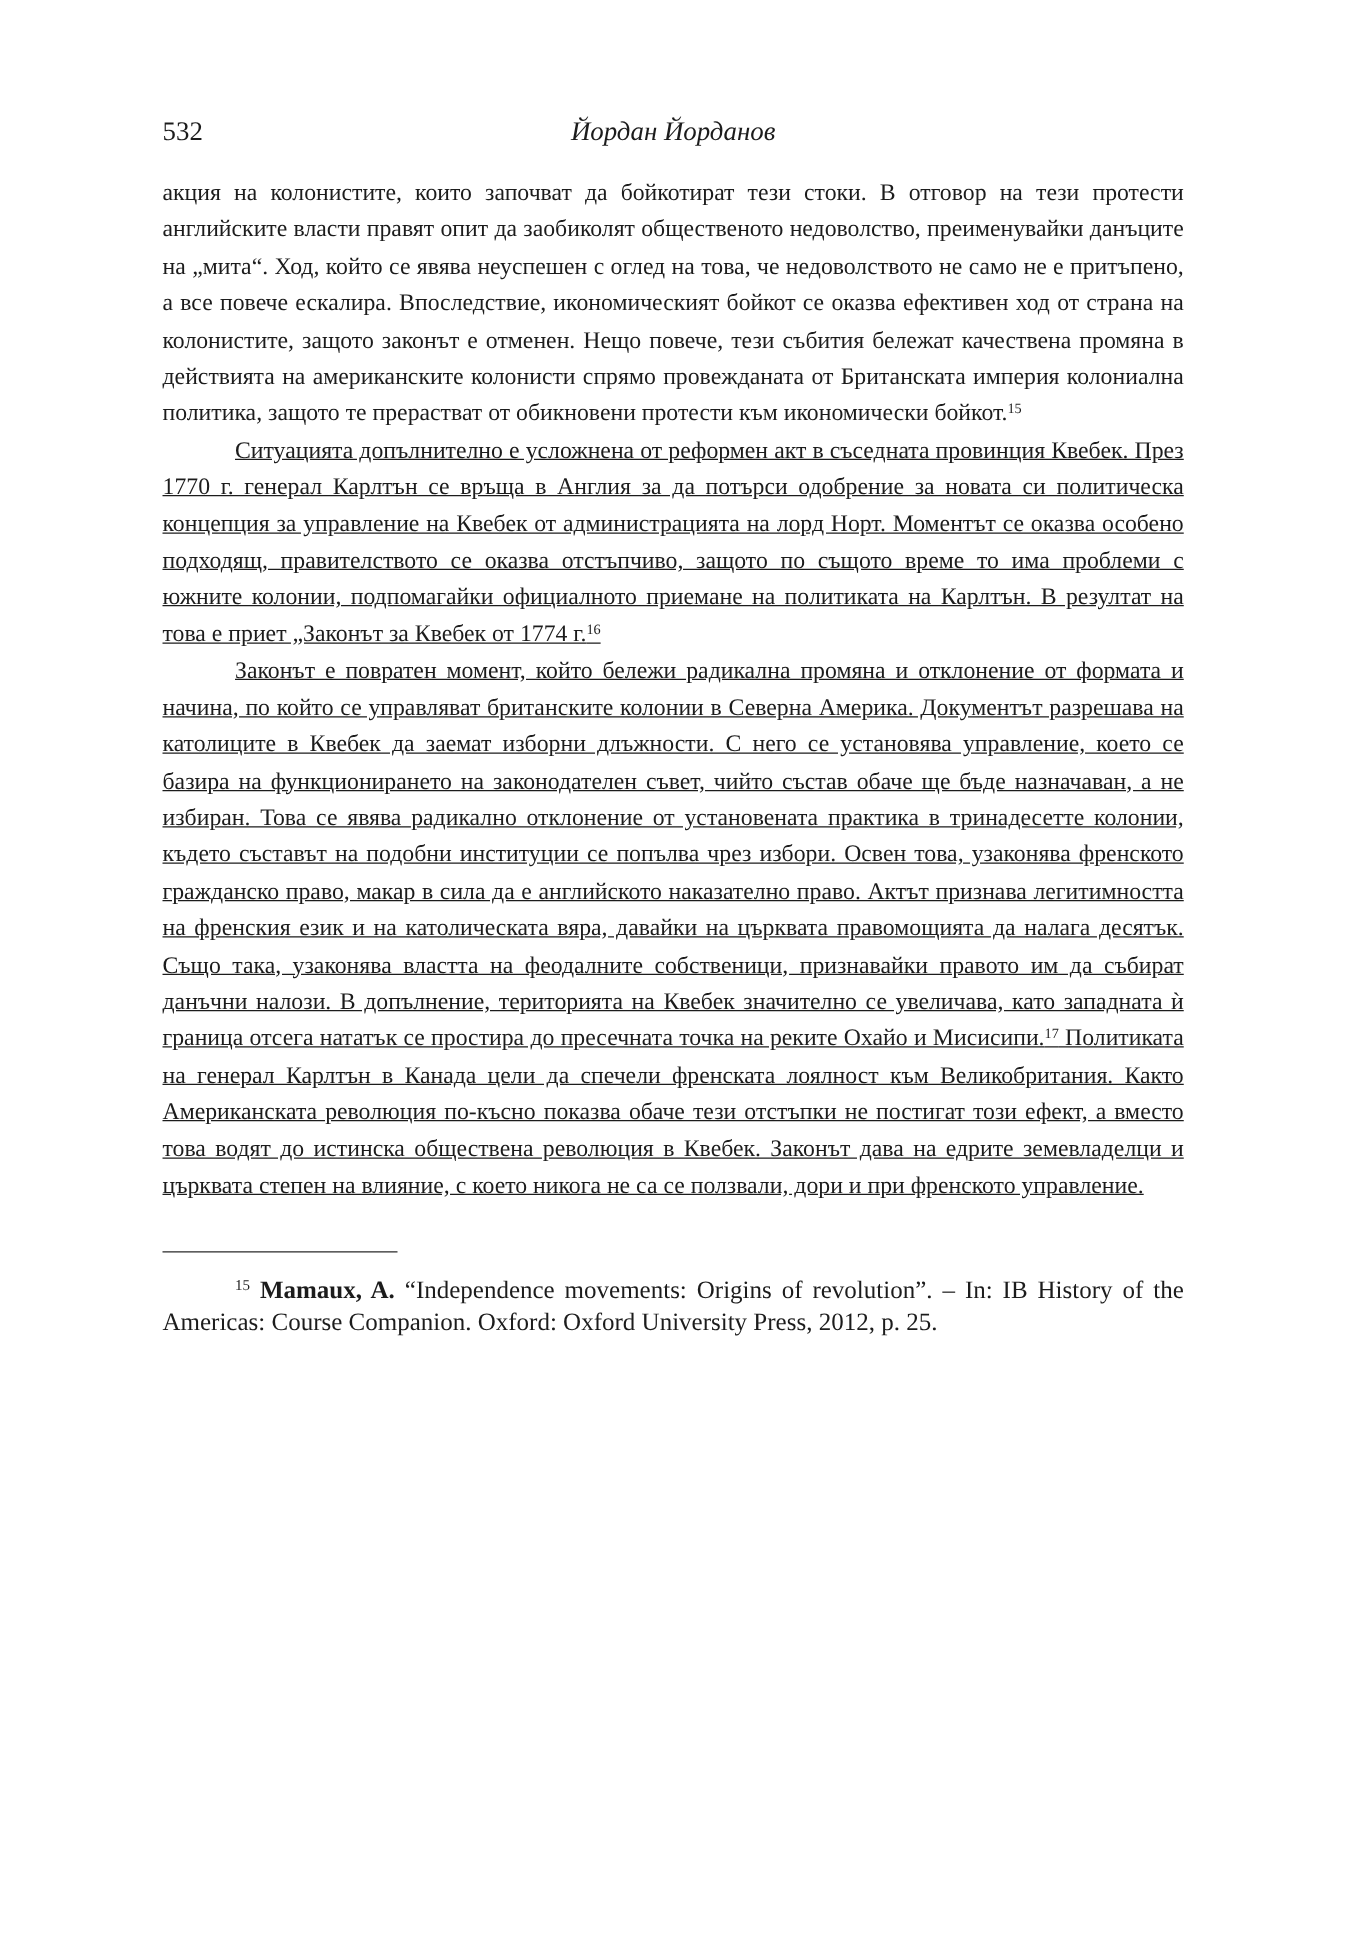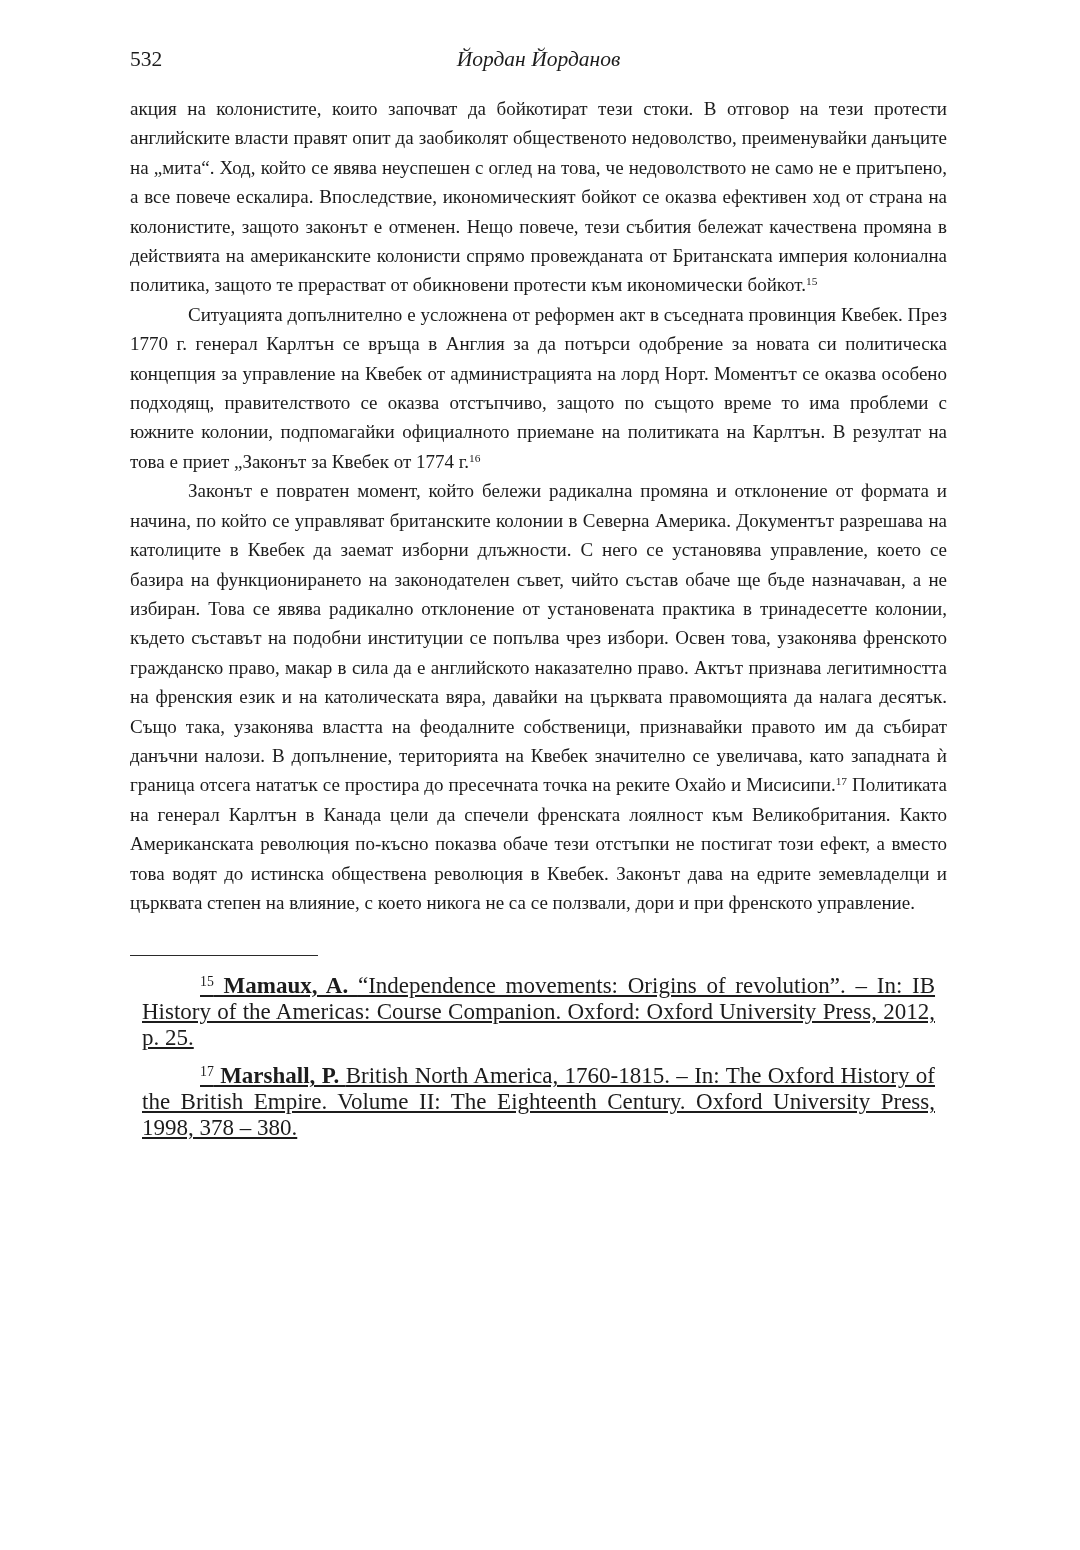--- a/index.html
+++ b/index.html
@@ -7,21 +7,21 @@
     width: 1080px;
     height: 1550px;
     background: #ffffff;
     font-family: "Liberation Serif", "DejaVu Serif", serif;
     color: #1c1c1c;
   }
   .page {
     width: 1080px;
     height: 1550px;
     box-sizing: border-box;
-    padding: 46px 133px 60px 130px;
+    padding: 92px 133px 60px 130px;
     overflow: hidden;
     background: #ffffff;
   }
   .page-header {
     position: relative;
     font-size: 21.5px;
     line-height: 27px;
     margin-bottom: 21px;
   }
   .page-number {
@@ -36,43 +36,42 @@
     font-style: italic;
   }
   .body-text p {
     margin: 0;
     font-size: 19px;
     line-height: 29.4px;
     text-align: justify;
     hyphens: auto;
     -webkit-hyphens: auto;
   }
-  .body-text p.indent { text-indent: 58px; }
+  .body-text p.indent { text-indent: 58px; text-decoration: underline; }
   sup {
     font-size: 0.6em;
     line-height: 0;
     vertical-align: baseline;
     position: relative;
     top: -0.55em;
   }
   .footnote-sep {
     width: 188px;
     height: 0;
     border: 0;
     border-top: 1.6px solid #2a2a2a;
     margin: 38px 0 17px 0;
   }
   .footnotes p {
-    margin: 12px;
-    font-size: 23px;
+    margin: 0;
+    font-size: 20px;
     line-height: 26px;
     text-align: justify;
     text-indent: 58px;
     hyphens: auto;
-    text-decoration: underline;
     -webkit-hyphens: auto;
   }
   .body-text strong, .footnotes strong { font-weight: bold; }
 </style>
 </head>
 <body>
 
 <div class="page">
   <header class="page-header">
     <span class="page-number">532</span>
@@ -82,15 +81,14 @@
   <main class="body-text">
       <p class="para"><span>акция на колонистите, които започват да бойкотират тези стоки. В отговор на тези протести английските власти правят опит да заобиколят общественото недоволство, преименувайки данъците на „мита“. Ход, който се явява неуспешен с оглед на това, че недоволството не само не е притъпено, а все повече ескалира. Впоследствие, икономическият бойкот се оказва ефективен ход от страна на колонистите, защото законът е отменен. Нещо повече, тези събития бележат качествена промяна в действията на американските колонисти спрямо провежданата от Британската империя колониална политика, защото те прерастват от обикновени протести към икономически бойкот.</span><sup>15</sup></p>
       <p class="para indent"><span>Ситуацията допълнително е усложнена от реформен акт в съседната провинция Квебек. През 1770 г. генерал Карлтън се връща в Англия за да потърси одобрение за новата си политическа концепция за управление на Квебек от администрацията на лорд Норт. Моментът се оказва особено подходящ, правителството се оказва отстъпчиво, защото по същото време то има проблеми с южните колонии, подпомагайки официалното приемане на политиката на Карлтън. В резултат на това е приет „Законът за Квебек от 1774 г.</span><sup>16</sup></p>
       <p class="para indent"><span>Законът е повратен момент, който бележи радикална промяна и отклонение от формата и начина, по който се управляват британските колонии в Северна Америка. Документът разрешава на католиците в Квебек да заемат изборни длъжности. С него се установява управление, което се базира на функционирането на законодателен съвет, чийто състав обаче ще бъде назначаван, а не избиран. Това се явява радикално отклонение от установената практика в тринадесетте колонии, където съставът на подобни институции се попълва чрез избори. Освен това, узаконява френското гражданско право, макар в сила да е английското наказателно право. Актът признава легитимността на френския език и на католическата вяра, давайки на църквата правомощията да налага десятък. Също така, узаконява властта на феодалните собственици, признавайки правото им да събират данъчни налози. В допълнение, територията на Квебек значително се увеличава, като западната ѝ граница отсега нататък се простира до пресечната точка на реките Охайо и Мисисипи.</span><sup>17</sup><span> Политиката на генерал Карлтън в Канада цели да спечели френската лоялност към Великобритания. Както Американската революция по-късно показва обаче тези отстъпки не постигат този ефект, а вместо това водят до истинска обществена революция в Квебек. Законът дава на едрите земевладелци и църквата степен на влияние, с което никога не са се ползвали, дори и при френското управление.</span></p>
     </main>
 
   <div class="footnote-sep"></div>
 
   <section class="footnotes">
       <p class="footnote"><sup>15</sup><strong> Mamaux, A. </strong><span>“Independence movements: Origins of revolution”. – In: IB History of the Americas: Course Companion. Oxford: Oxford University Press, 2012, p. 25.</span></p>
-      <p class="footnote"><sup>17</sup><strong> Marshall, P. </strong><span>British North America, 1760-1815. – In: The Oxford History of the British Empire. Volume II: The Eighteenth Century. Oxford University Press, 1998, 378 – 380.</span></p>
     </section>
 </div>
 
 </body></html>

